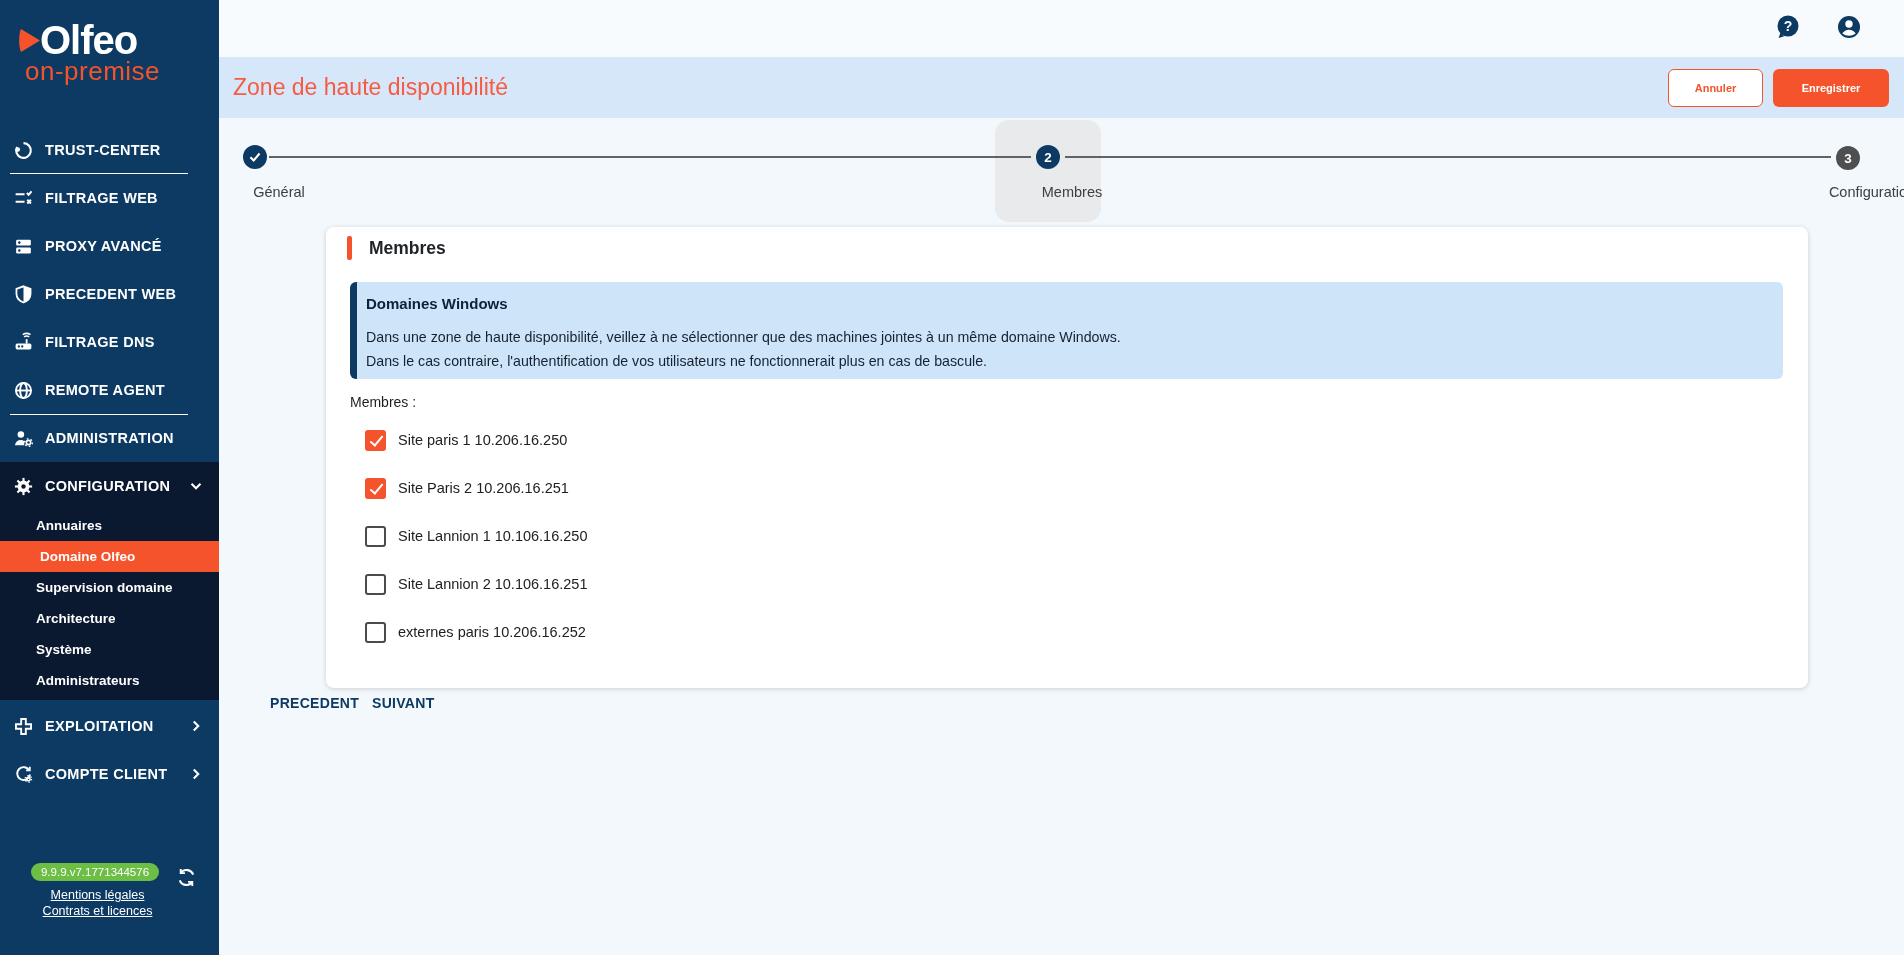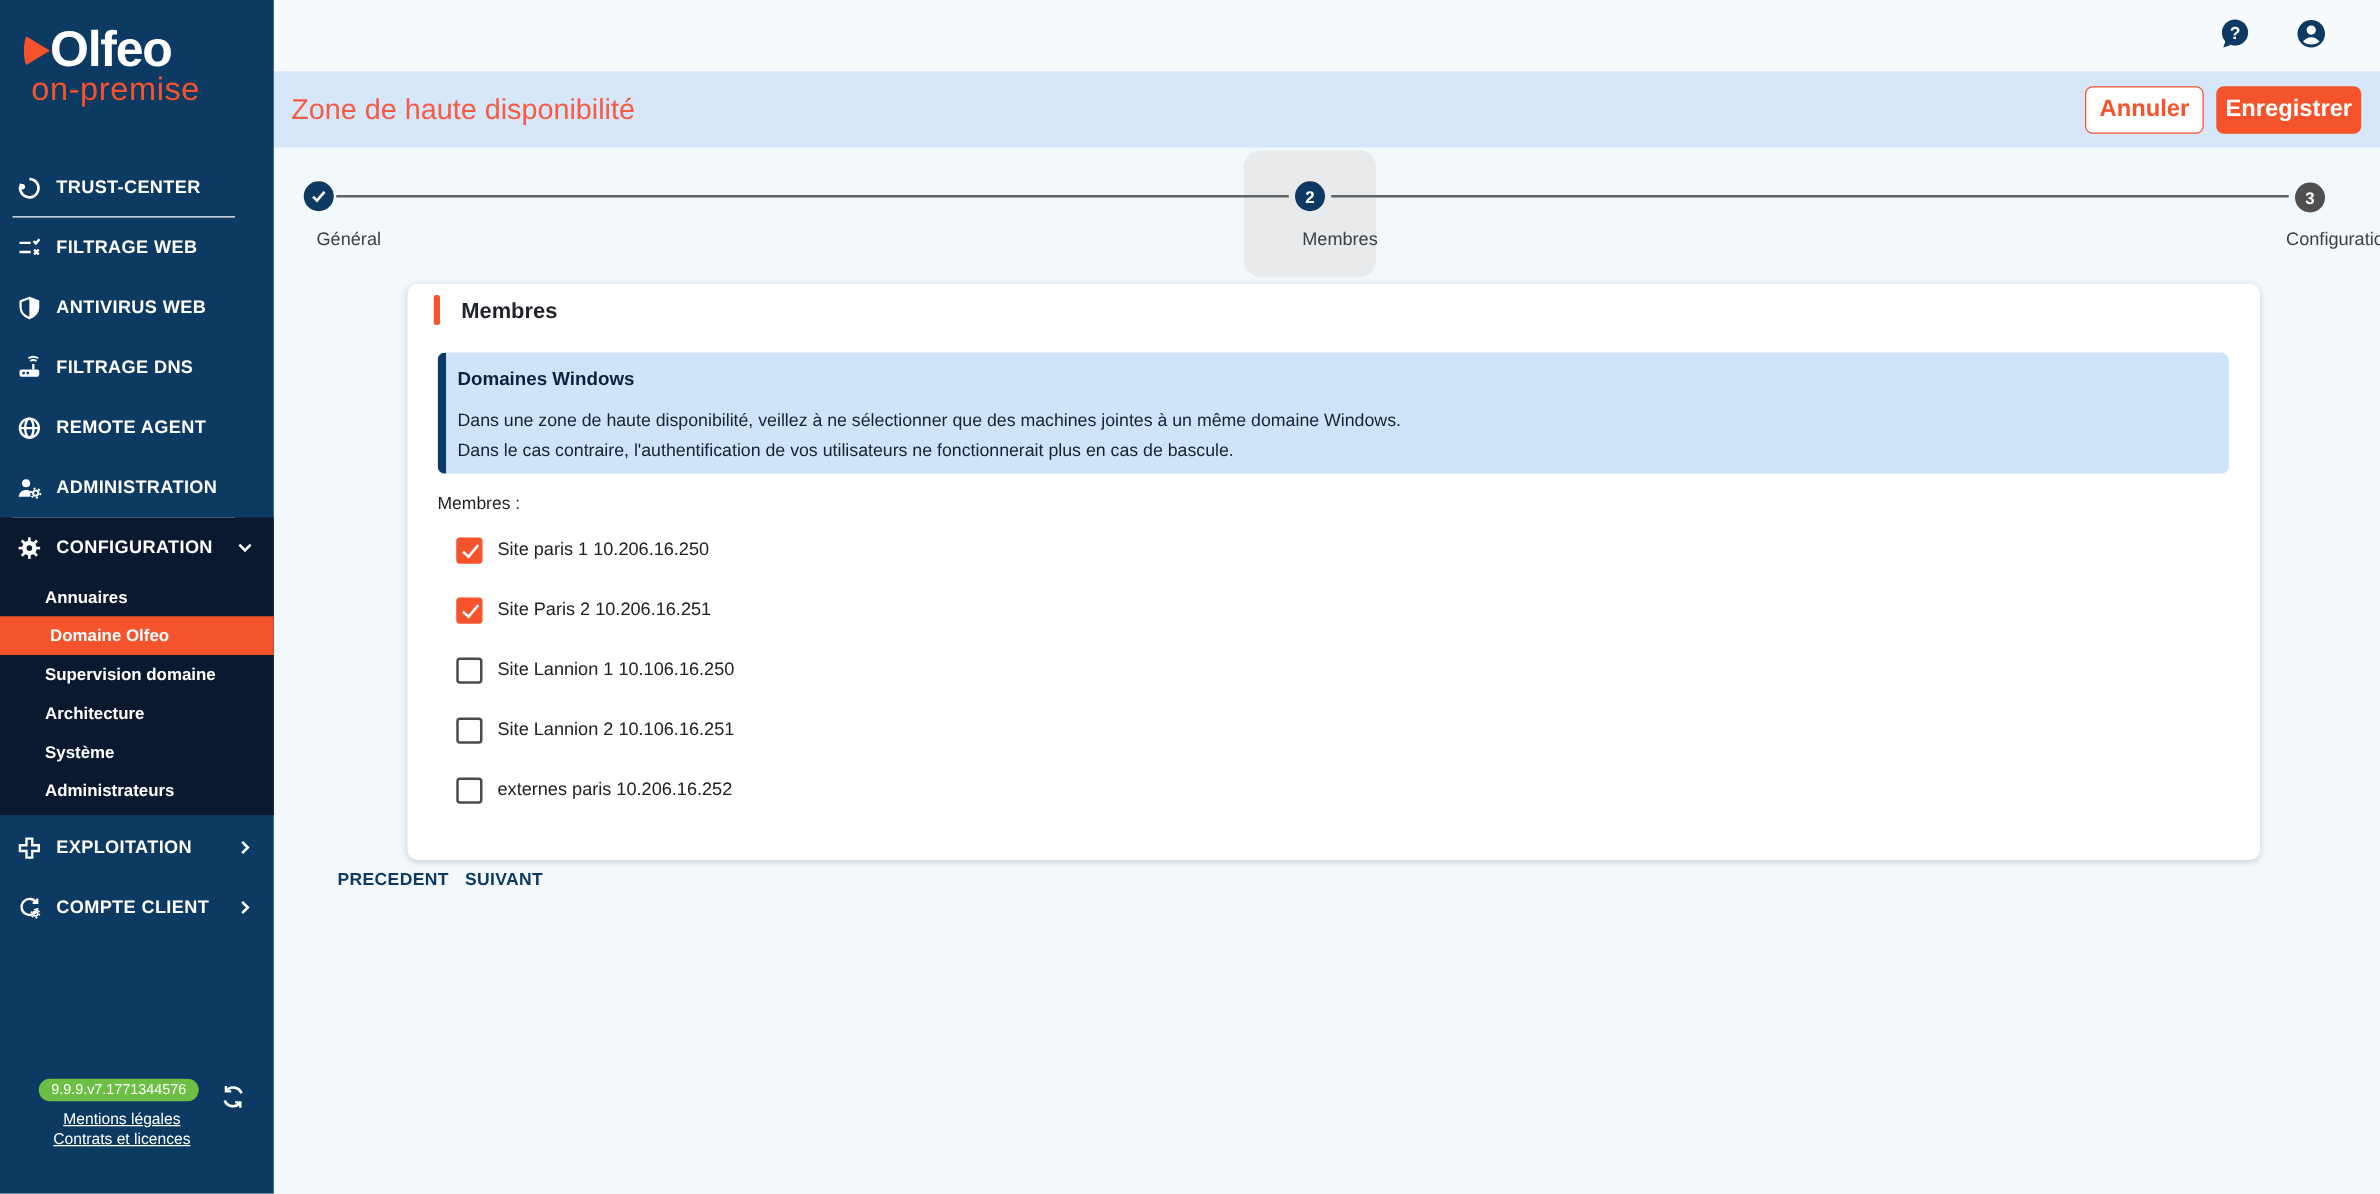--- a/index.html
+++ b/index.html
@@ -37,21 +37,21 @@
     padding:3px 10px;border-radius:10px;}
   .refresh-btn{position:absolute;left:176px;top:5px;cursor:pointer;}
   .legal{width:195px;text-align:center;margin-top:7px;}
   .legal a{display:block;color:#fff;font-size:12.5px;text-decoration:underline;margin-top:2px;cursor:pointer;}
   
   .topbar{position:absolute;left:219px;top:0;right:0;height:57px;background:var(--topbar-bg);}
   .round-icon{position:absolute;top:14px;width:26px;height:26px;cursor:pointer;}
   .titlebar{position:absolute;left:219px;top:57px;right:0;height:61px;background:var(--titlebar-bg);}
   .page-title{position:absolute;left:14px;top:0;line-height:61px;font-size:23px;font-weight:500;color:#f75b43;}
   .btn{position:absolute;top:12px;height:38px;border-radius:6px;font-family:"Liberation Sans",sans-serif;
-    font-size:19px;font-weight:700;cursor:pointer;}
+    font-size:11px;font-weight:700;cursor:pointer;}
   .btn-cancel{left:1449px;width:95px;background:#fff;border:1px solid var(--accent);color:var(--accent);}
   .btn-save{left:1554px;width:116px;background:var(--accent);border:none;color:#fff;}
   
   .step-box{position:absolute;left:995px;top:120px;width:106px;height:102px;background:#e9eaec;border-radius:14px;z-index:1;}
   .connector{position:absolute;top:156px;height:1.5px;background:var(--connector);z-index:2;}
   .step{position:absolute;z-index:3;cursor:pointer;}
   .step-circle{position:absolute;width:24px;height:24px;border-radius:50%;display:flex;align-items:center;
     justify-content:center;color:#fff;font-size:13.5px;font-weight:700;}
   .step-circle.done,.step-circle.active{background:var(--step-done);}
   .step-circle.pending{background:var(--step-pending);}
@@ -111,25 +111,36 @@
             <path d="M2.5 6h8.5M2.5 13h8.5"></path>
             <path d="M13.2 4.7l1.7 1.7 2.8-3.2"></path>
             <path d="M13.6 11.2l3.5 3.5M17.1 11.2l-3.5 3.5"></path>
           </svg>
       </span>
       <span>FILTRAGE WEB</span>
     </div>
     <div class="nav-item">
       <span class="icn">
         <svg width="21" height="21" viewBox="0 0 20 20">
+            <rect x="3" y="3.5" width="14" height="5.6" rx="1.2" fill="#fff"></rect>
+            <rect x="3" y="11" width="14" height="5.6" rx="1.2" fill="#fff"></rect>
+            <circle cx="6" cy="6.3" r="1.2" fill="#0c3a62"></circle>
+            <circle cx="6" cy="13.8" r="1.2" fill="#0c3a62"></circle>
+          </svg>
+      </span>
+      <span>PROXY AVANCÉ</span>
+    </div>
+    <div class="nav-item">
+      <span class="icn">
+        <svg width="21" height="21" viewBox="0 0 20 20">
             <path d="M10 2.2l6.7 2.5v4.7c0 4-2.9 6.9-6.7 8.2-3.8-1.3-6.7-4.2-6.7-8.2V4.7z" stroke="#fff" stroke-width="1.7" fill="none"></path>
             <path d="M10 2.2l6.7 2.5v4.7c0 4-2.9 6.9-6.7 8.2z" fill="#fff"></path>
           </svg>
       </span>
-      <span>ANTIVIRUS WEB</span>
+      <span>PRECEDENT WEB</span>
     </div>
     <div class="nav-item">
       <span class="icn">
         <svg width="21" height="21" viewBox="0 0 20 20">
             <rect x="2.5" y="11" width="15" height="5.6" rx="1.5" fill="#fff"></rect>
             <path d="M13 11V6.8" stroke="#fff" stroke-width="1.7"></path>
             <path d="M10.6 4.6a4.2 4.2 0 0 1 4.8 0M9.3 2.5a7 7 0 0 1 7.4 0" stroke="#fff" stroke-width="1.5" fill="none"></path>
             <circle cx="5.6" cy="13.8" r="1.1" fill="#0c3a62"></circle>
             <circle cx="8.8" cy="13.8" r="1.1" fill="#0c3a62"></circle>
           </svg>

